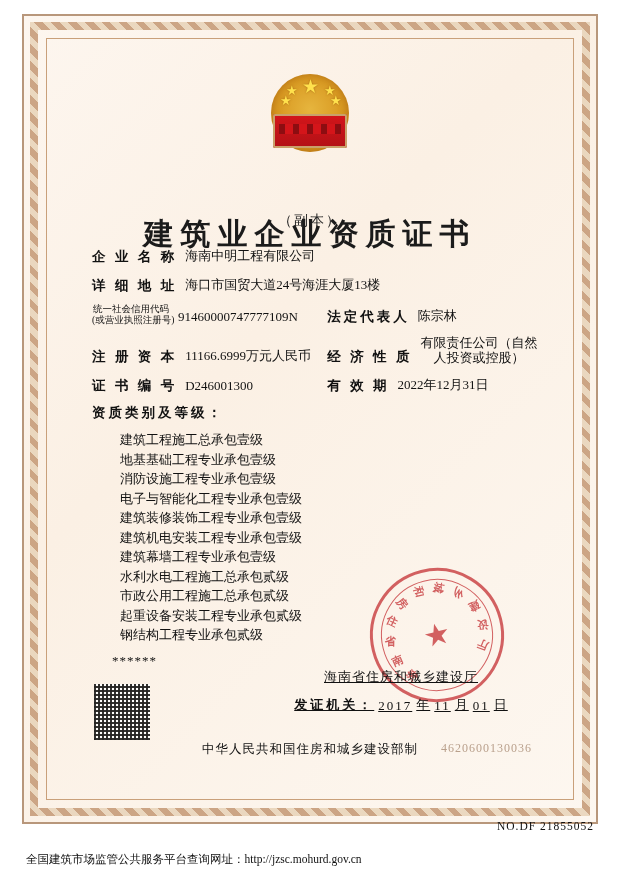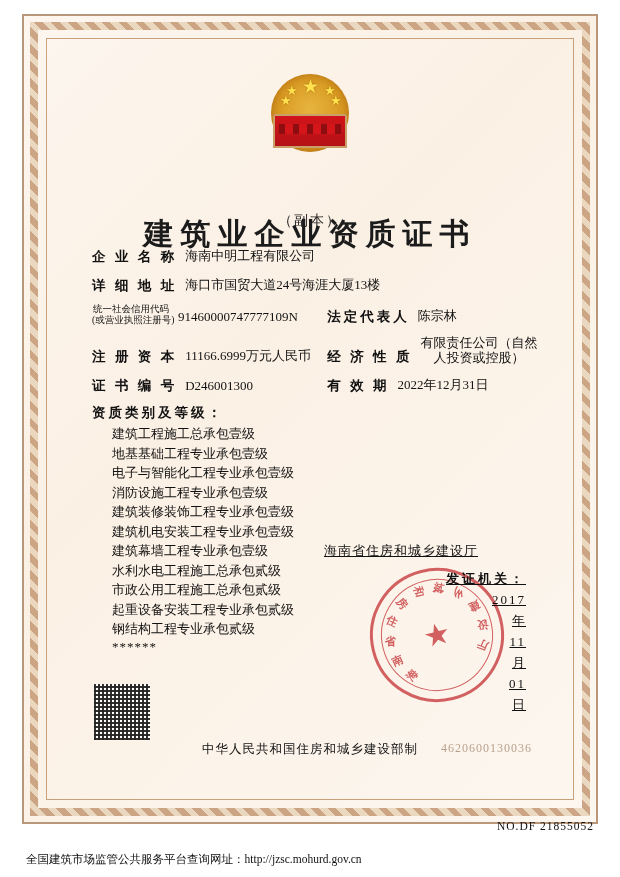--- a/index.html
+++ b/index.html
@@ -127,21 +127,21 @@
   .two{display:flex;align-items:flex-end;width:100%;}
   .col-a{display:flex;align-items:flex-end;width:53%;}
   .col-b{display:flex;align-items:flex-end;width:47%;}
   .stacked{display:flex;flex-direction:column;line-height:15px;}
 
   .qual-title{
     margin-top:4px;margin-bottom:2px;
     font-weight:bold;letter-spacing:3px;font-size:13.5px;
   }
   .qual-list{
-    margin:0;padding:0 0 0 20px;list-style:none;
+    margin:8px;padding:0 0 0 20px;list-style:none;
     font-size:13px;line-height:19.5px;
   }
   .stars-line{font-size:13px;letter-spacing:1px;padding-left:20px;}
 
   
   .qr{
     position:absolute;left:40px;bottom:52px;
     width:56px;height:56px;
     background:
       repeating-linear-gradient(0deg,#111 0 2px,#fff 2px 4px),
@@ -149,21 +149,21 @@
     background-blend-mode:multiply;
     opacity:.85;
   }
   .issuer{
     position:absolute;right:40px;bottom:78px;
     width:250px;text-align:center;font-size:13px;color:#111;text-decoration:underline;
   }
   .issuer .org{display:block;margin-bottom:10px;letter-spacing:1px;}
   .issue-line{
     display:flex;justify-content:center;align-items:flex-end;gap:4px;
-    font-size:13px;letter-spacing:1px;flex-direction:column;
+    font-size:13px;letter-spacing:1px;
   }
   .issue-line .lab{font-weight:bold;letter-spacing:3px;}
   .date{letter-spacing:2px;}
   .maker{
     position:absolute;left:0;right:0;bottom:34px;
     text-align:center;font-size:12.5px;color:#111;letter-spacing:1px;
   }
   .seal{
     position:absolute;right:62px;bottom:90px;
     width:128px;height:128px;border-radius:50%;
@@ -279,22 +279,22 @@
               <div class="lbl">有 效 期</div>
               <div class="val">2022年12月31日</div>
             </div>
           </div>
         </div>
 
         <div class="qual-title">资质类别及等级：</div>
         <ul class="qual-list">
           <li>建筑工程施工总承包壹级</li>
           <li>地基基础工程专业承包壹级</li>
+          <li>消防设施工程专业承包壹级</li>
           <li>电子与智能化工程专业承包壹级</li>
-          <li>消防设施工程专业承包壹级</li>
           <li>建筑装修装饰工程专业承包壹级</li>
           <li>建筑机电安装工程专业承包壹级</li>
           <li>建筑幕墙工程专业承包壹级</li>
           <li>水利水电工程施工总承包贰级</li>
           <li>市政公用工程施工总承包贰级</li>
           <li>起重设备安装工程专业承包贰级</li>
           <li>钢结构工程专业承包贰级</li>
         </ul>
         <div class="stars-line">******</div>
       </div>

